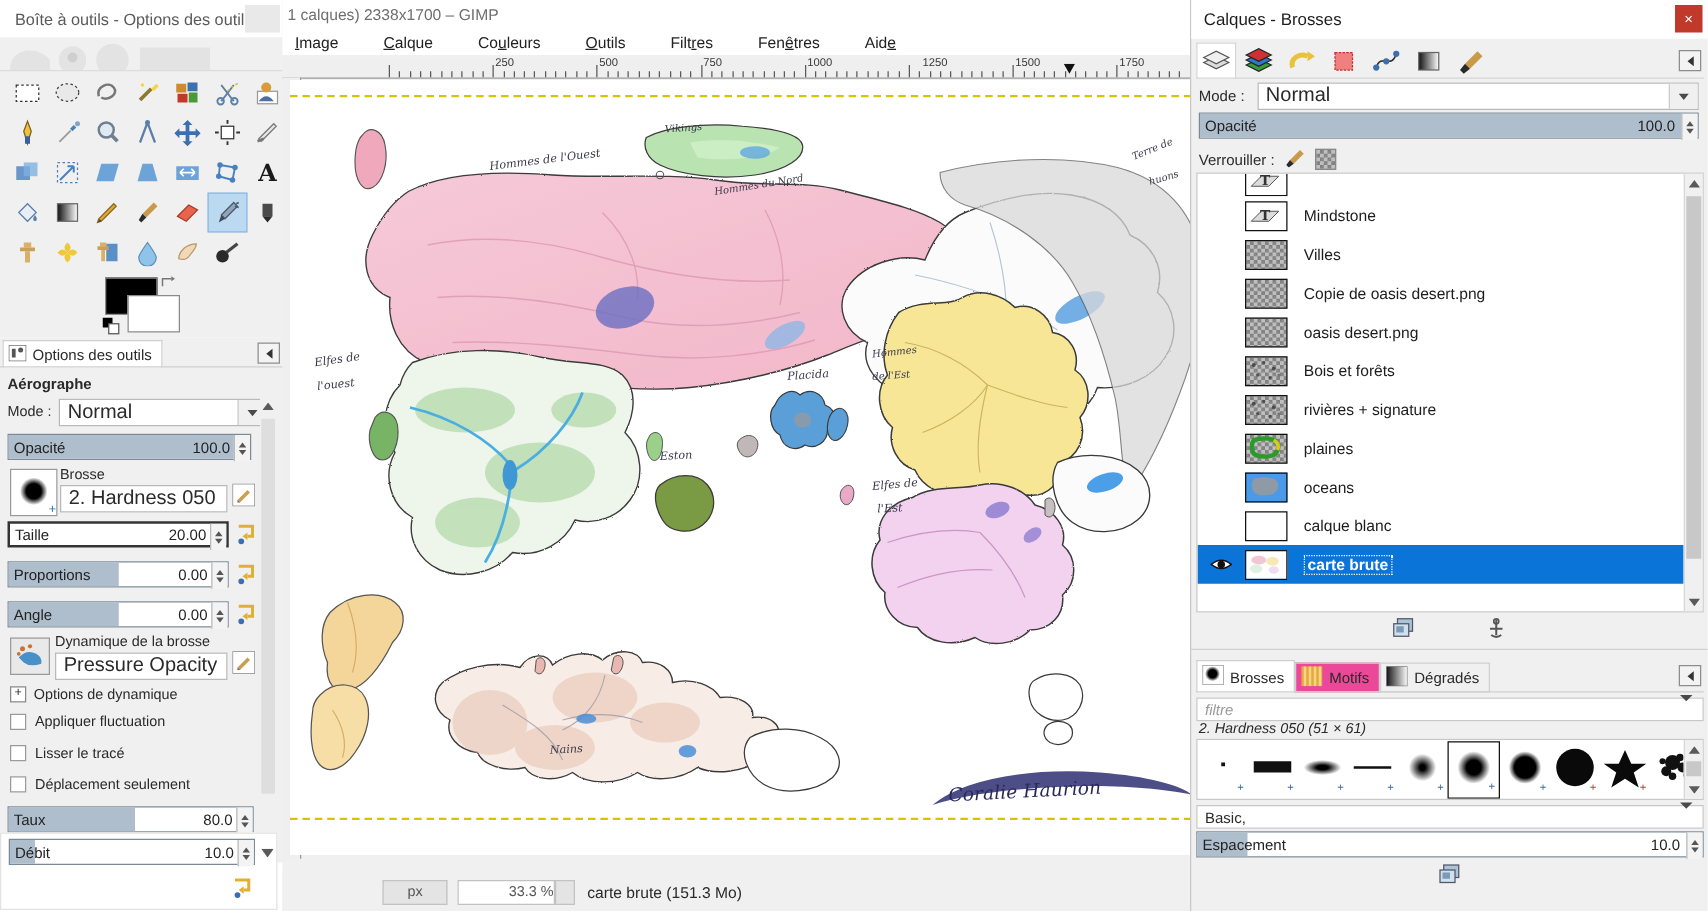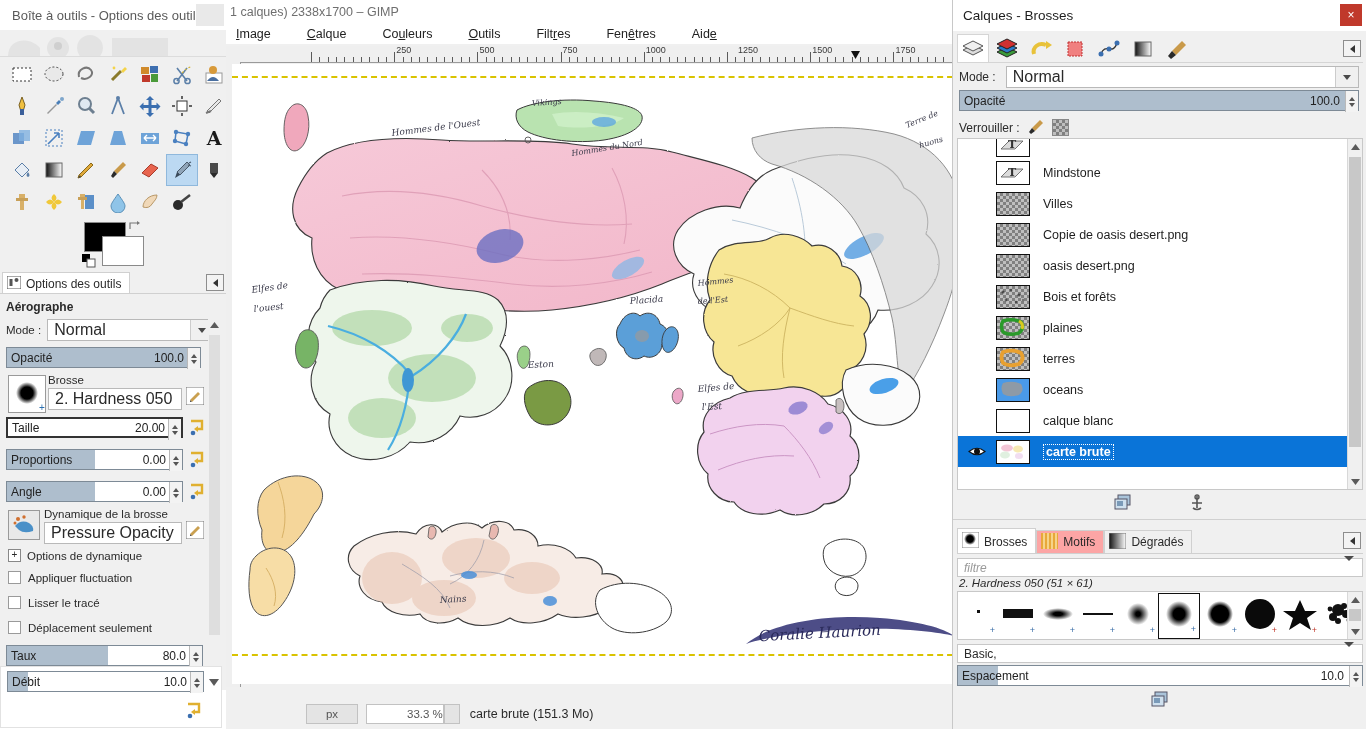--- a/index.html
+++ b/index.html
@@ -1088,31 +1088,36 @@
                 <circle cx="22" cy="9" r="1.6" fill="#2a2a2a" opacity=".7"></circle>
                 <circle cx="9" cy="14" r="1.4" fill="#2a2a2a" opacity=".6"></circle>
                 <circle cx="19" cy="16" r="1.3" fill="#2a2a2a" opacity=".6"></circle>
                 <circle cx="26" cy="14" r="1.2" fill="#2a2a2a" opacity=".5"></circle>
               </svg></div>
             <span class="layer-name">Bois et forêts</span>
           </div>
           <div class="layer-row">
             <div class="eye-cell"></div>
             <div class="thumb checker"><svg width="31" height="21">
+                <circle cx="6" cy="6" r="1.6" fill="#2a2a2a" opacity=".7"></circle>
+                <circle cx="14" cy="4" r="1.3" fill="#2a2a2a" opacity=".6"></circle>
+                <circle cx="22" cy="9" r="1.6" fill="#2a2a2a" opacity=".7"></circle>
+                <circle cx="9" cy="14" r="1.4" fill="#2a2a2a" opacity=".6"></circle>
+                <circle cx="19" cy="16" r="1.3" fill="#2a2a2a" opacity=".6"></circle>
+                <circle cx="26" cy="14" r="1.2" fill="#2a2a2a" opacity=".5"></circle>
+              </svg></div>
+            <span class="layer-name">rivières + signature</span>
+          </div>
+          <div class="layer-row">
+            <div class="eye-cell"></div>
+            <div class="thumb checker"><svg width="31" height="21">
                 <path d="M6 4 Q16 1 24 5 Q28 11 22 16 Q12 19 6 15 Q3 9 6 4z" fill="none" stroke="#2a9a2a" stroke-width="3.5"></path>
                 <path d="M22 4 q5 3 3 8" stroke="#d8c820" stroke-width="3" fill="none"></path>
               </svg></div>
             <span class="layer-name">plaines</span>
-          </div>
-          <div class="layer-row">
-            <div class="eye-cell"></div>
-            <div class="thumb checker"><svg width="31" height="21">
-                <path d="M6 4 Q16 1 24 5 Q28 11 22 16 Q12 19 6 15 Q3 9 6 4z" fill="none" stroke="#e8a030" stroke-width="3.8"></path>
-              </svg></div>
-            <span class="layer-name">terres</span>
           </div>
           <div class="layer-row">
             <div class="eye-cell"></div>
             <div class="thumb" style="background: rgb(74, 154, 232);"><svg width="31" height="21">
                 <path d="M6 4 Q16 1 24 5 Q28 11 22 16 Q12 19 6 15 Q3 9 6 4z" fill="#9a9a9a" opacity=".85"></path>
               </svg></div>
             <span class="layer-name">oceans</span>
           </div>
           <div class="layer-row">
             <div class="eye-cell"></div>
@@ -1178,21 +1183,21 @@
                   <stop offset="0" stop-color="#000"></stop>
                   <stop offset="55%" stop-color="#000"></stop>
                   <stop offset="100%" stop-color="#fff"></stop>
                 </radialGradient>
               </defs>
               <circle cx="8" cy="7" r="6" fill="url(#sb2)"></circle>
             </svg>
         </span>
         <span>Brosses</span>
       </div>
-      <div class="docktab" style="position:relative;left:0;top:0;height:24px;background:#fca5a5;border-bottom:1px solid #d0d0d0;justify-content:flex-end;">
+      <div class="docktab" style="position:relative;left:0;top:0;height:24px;background:#ec4899;border-bottom:1px solid #d0d0d0;justify-content:flex-end;">
         <span>
           <svg width="17" height="16">
               <rect x="0" y="0" width="17" height="16" fill="#e8a83a"></rect>
               <path d="M3 0 v16 M7 0 v16 M11 0 v16 M15 0 v16" stroke="#f5d48a" stroke-width="2"></path>
             </svg>
         </span>
         <span>Motifs</span>
       </div>
       <div class="docktab" style="position:relative;left:0;top:0;height:24px;background:#f0f0f0;border-bottom:1px solid #d0d0d0;">
         <span>

